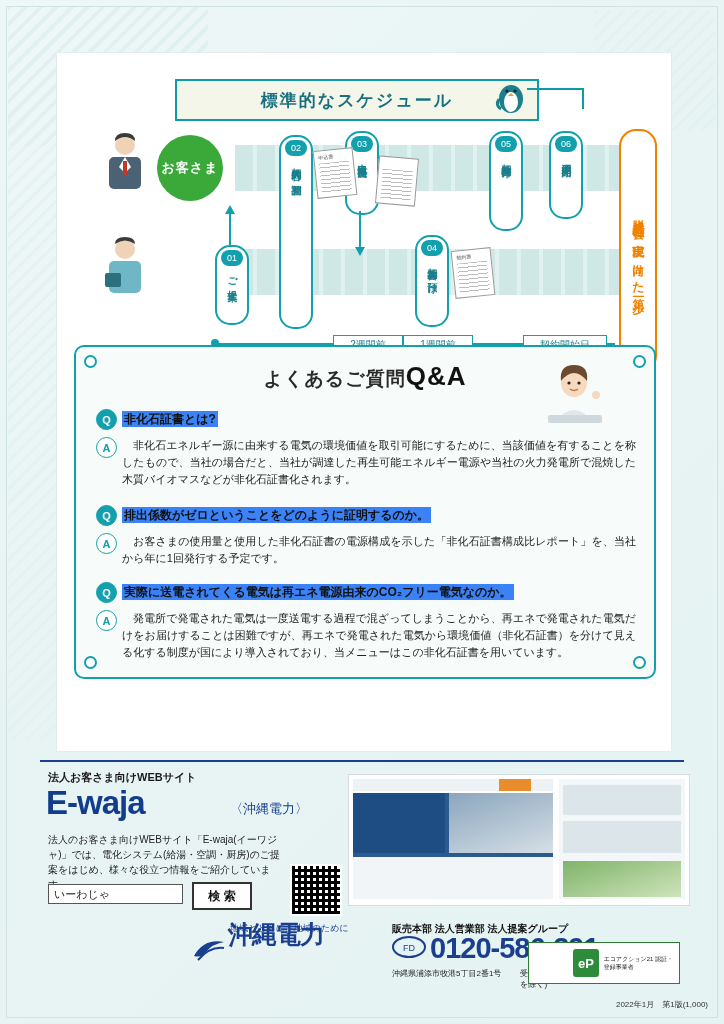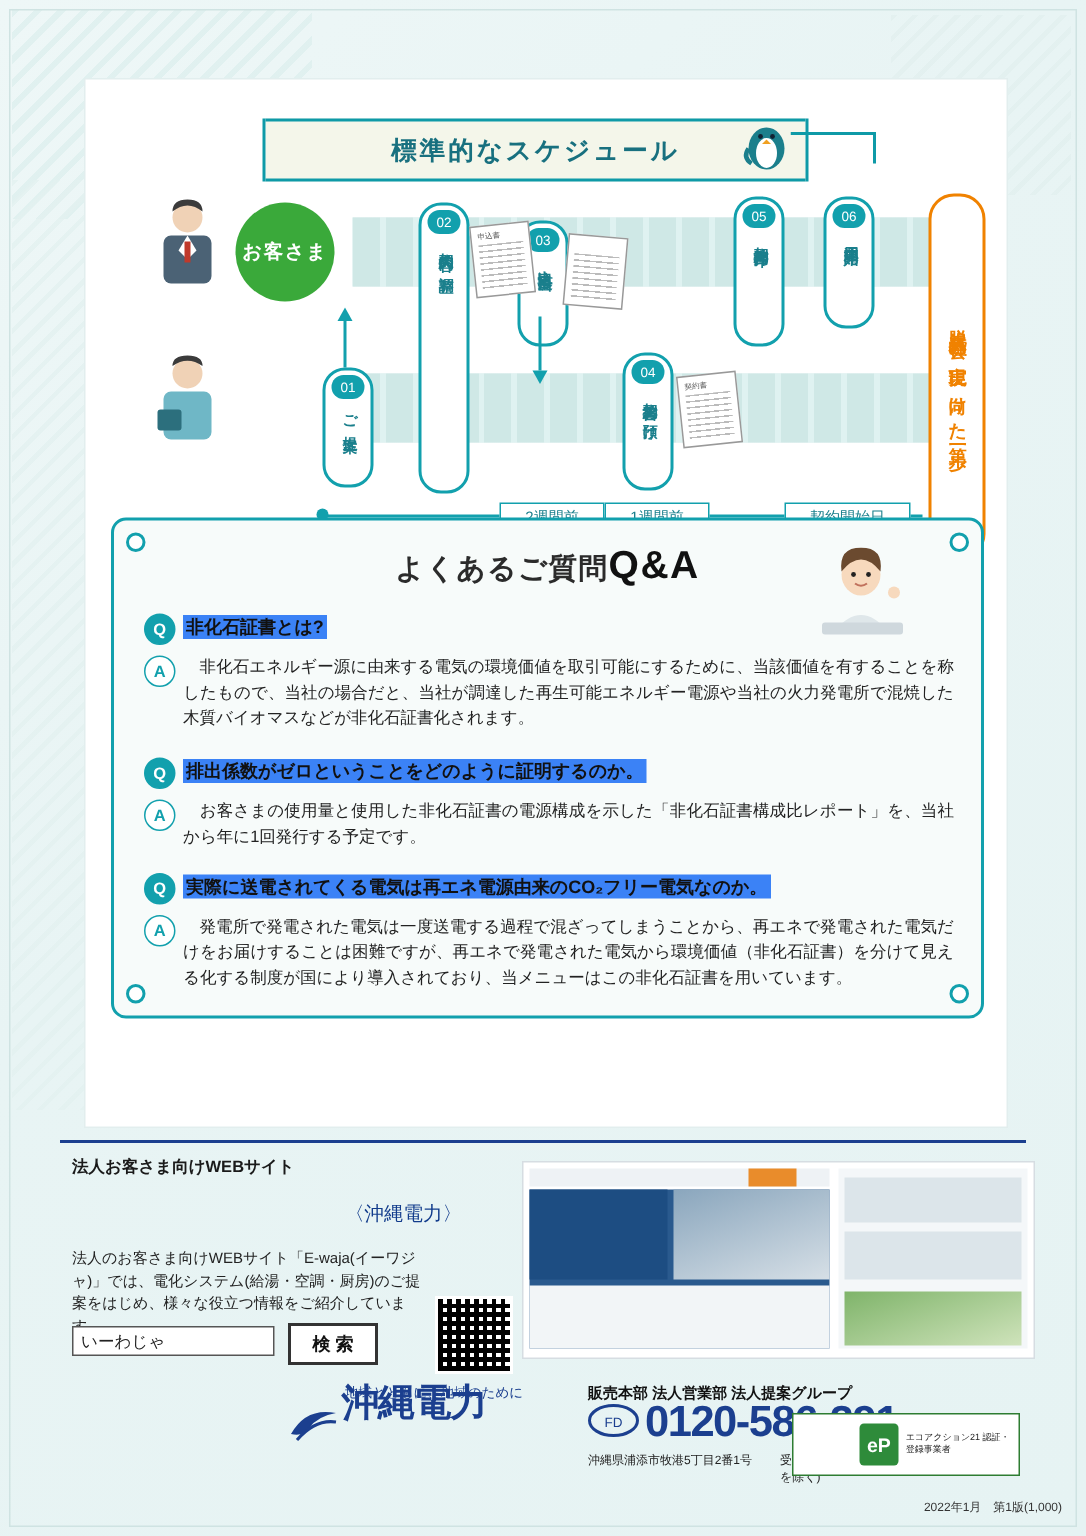--- a/index.html
+++ b/index.html
@@ -278,21 +278,21 @@
     </svg>
 
     <div class="step" style="left:158px;top:192px;height:76px;">
       <div class="num">01</div>
       <div class="vtext">ご提案</div>
     </div>
     <div class="step" style="left:222px;top:82px;height:190px;">
       <div class="num">02</div>
       <div class="vtext">契約内容の調整</div>
     </div>
-    <div class="step" style="left:288px;top:78px;height:80px;margin-top:16px;">
+    <div class="step" style="left:288px;top:78px;height:80px;">
       <div class="num">03</div>
       <div class="vtext">申込書提出</div>
     </div>
     <div class="step" style="left:358px;top:182px;height:88px;">
       <div class="num">04</div>
       <div class="vtext">契約書お預け</div>
     </div>
     <div class="step" style="left:432px;top:78px;height:96px;">
       <div class="num">05</div>
       <div class="vtext">契約書押印</div>
@@ -381,20 +381,21 @@
       <div style="position:relative;margin-top:6px;min-height:22px;">
         <div class="qa-badge">A</div>
         <div class="qa-a-text">　発電所で発電された電気は一度送電する過程で混ざってしまうことから、再エネで発電された電気だけをお届けすることは困難ですが、再エネで発電された電気から環境価値（非化石証書）を分けて見える化する制度が国により導入されており、当メニューはこの非化石証書を用いています。</div>
       </div>
     </div>
   </div>
 
   <div class="ewaja">
     <div class="ewaja-rule"></div>
     <div class="ewaja-sub">法人お客さま向けWEBサイト</div>
+    <div class="ewaja-logo">E-waja</div>
     <div class="ewaja-kana">〈沖縄電力〉</div>
     <div class="ewaja-desc">法人のお客さま向けWEBサイト「E-waja(イーワジャ)」では、電化システム(給湯・空調・厨房)のご提案をはじめ、様々な役立つ情報をご紹介しています。</div>
 
     <div class="search-box">いーわじゃ</div>
     <div class="search-btn">検 索</div>
     <div class="qr"></div>
 
     <div class="web-shot">
       <div class="ws-head"></div>
       <div class="ws-orange"></div>

